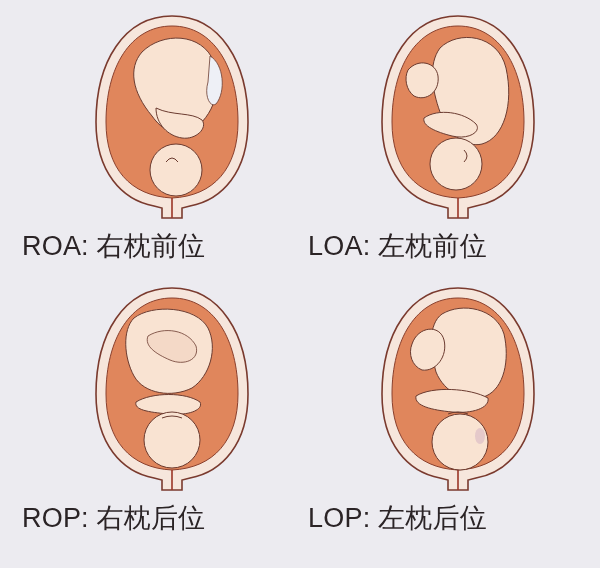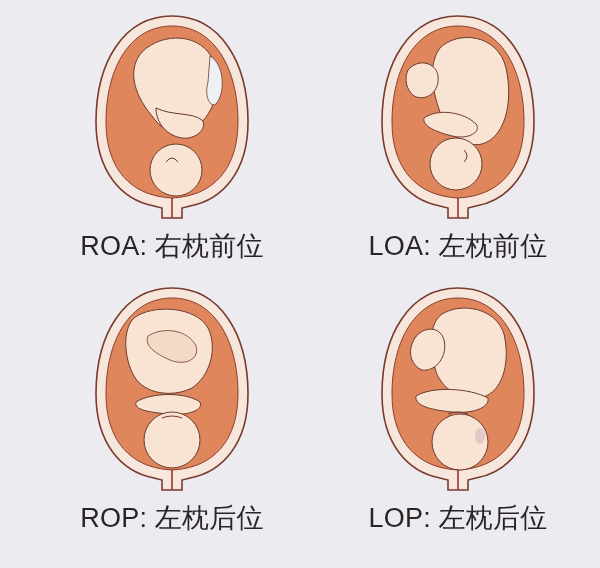--- a/index.html
+++ b/index.html
@@ -1,20 +1,20 @@
 <!DOCTYPE html>
 <html><head>
 <meta charset="utf-8">
 <style>
   html, body { margin:0; padding:0; }
   body { width:600px; height:568px; background:#ecebf0; position:relative; overflow:hidden;
          font-family:"Liberation Sans","DejaVu Sans",sans-serif; }
   .panel { position:absolute; width:300px; height:284px; }
   .fig { position:absolute; left:50%; transform:translateX(-50%); top:12px; width:160px; height:210px; }
-  .label { position:absolute; left:0; right:0; text-align:center; top:228px;
+  .label { position:absolute; left:0; right:0; top:228px;
            font-size:27px; color:#2b2426; letter-spacing:0.2px; white-space:nowrap; }
 </style>
 </head>
 <body>
 
 <svg width="0" height="0" style="position:absolute">
   <defs>
     <g id="uterus">
 
       <path d="M80 4 C 128 4 156 50 156 110 C 156 160 130 188 98 194 L 90 196 L 90 206 L 70 206 L 70 196 L 62 194 C 30 188 4 160 4 110 C 4 50 32 4 80 4 Z" fill="#f6e6dc" stroke="#7a3a2e" stroke-width="1.6"></path>
@@ -52,21 +52,21 @@
 
 <div class="panel" style="left:22px; top:272px;">
   <svg class="fig" viewBox="0 0 160 210">
     <use href="#uterus"></use>
     <path d="M42 34 C 60 20 104 22 116 44 C 126 64 118 92 100 104 C 80 114 52 110 42 92 C 32 74 30 46 42 34 Z" fill="#f9e3d2" stroke="#6b3b30" stroke-width="1"></path>
     <path d="M56 52 C 72 42 96 46 104 62 C 108 76 92 82 78 76 C 64 70 52 62 56 52 Z" fill="#f4d9c7" stroke="#6b3b30" stroke-width="0.8"></path>
     <path d="M44 118 C 60 108 94 108 108 118 C 112 126 96 132 76 130 C 56 128 42 126 44 118 Z" fill="#f9e3d2" stroke="#6b3b30" stroke-width="1"></path>
     <circle cx="80" cy="156" r="28" fill="#f9e3d2" stroke="#6b3b30" stroke-width="1"></circle>
     <path d="M70 134 q 10 -4 20 0" fill="none" stroke="#6b3b30" stroke-width="1"></path>
   </svg>
-  <div class="label">ROP: 左枕后位</div>
+  <div class="label">ROP: 右枕后位</div>
 </div>
 
 <div class="panel" style="left:308px; top:272px;">
   <svg class="fig" viewBox="0 0 160 210">
     <use href="#uterus"></use>
     <path d="M64 30 C 84 18 118 24 126 50 C 132 76 126 104 108 112 C 88 120 66 108 58 88 C 52 66 50 40 64 30 Z" fill="#f9e3d2" stroke="#6b3b30" stroke-width="1"></path>
     <path d="M34 60 C 40 42 62 40 66 56 C 70 72 58 88 44 86 C 34 82 30 70 34 60 Z" fill="#f9e3d2" stroke="#6b3b30" stroke-width="1"></path>
     <path d="M38 112 C 54 102 92 104 110 114 C 112 124 94 130 74 128 C 54 126 36 122 38 112 Z" fill="#f9e3d2" stroke="#6b3b30" stroke-width="1"></path>
     <circle cx="82" cy="158" r="28" fill="#f9e3d2" stroke="#6b3b30" stroke-width="1"></circle>
     <path d="M70 130 q 10 -4 20 0" fill="none" stroke="#6b3b30" stroke-width="1"></path>

